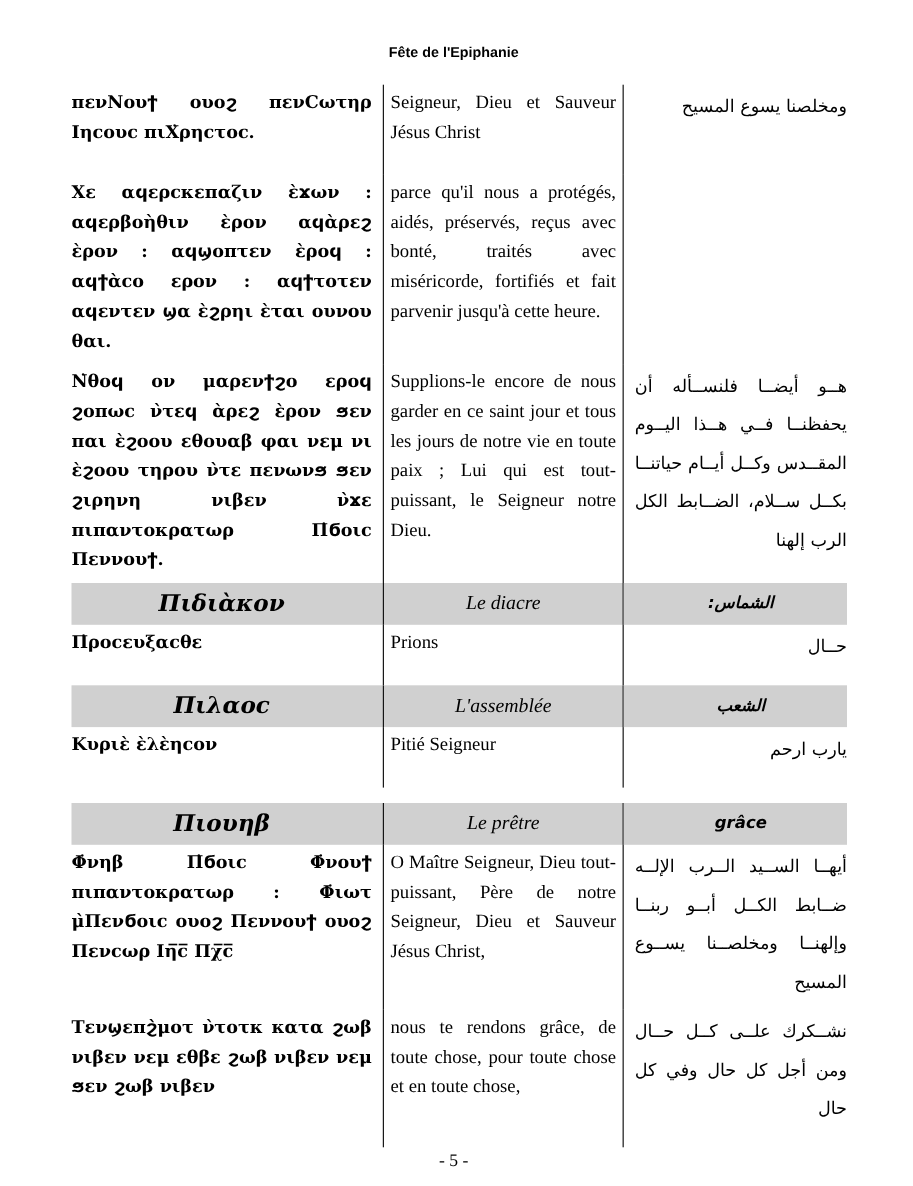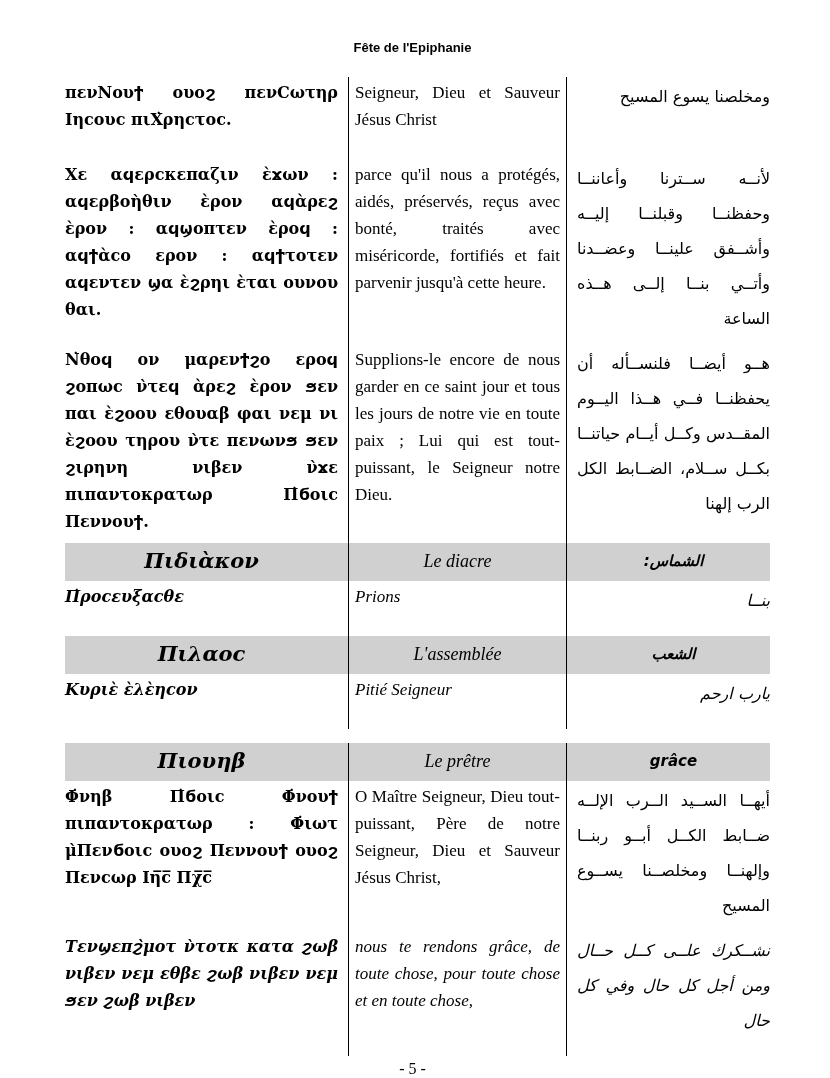--- a/index.html
+++ b/index.html
@@ -23,21 +23,21 @@
   .section + .section { margin-top: 14px; }
 
   .row { display: grid; grid-template-columns: 283px 219px 203px; }
   .cell { box-sizing: border-box; padding-top: 2px; }
   .c1 { padding-right: 10px; }
   .c2 { border-left: 1.5px solid #000; border-right: 1.5px solid #000; padding-left: 6px; padding-right: 6px; }
   .c3 { padding-left: 10px; }
 
   .pb-lg .cell { padding-bottom: 26px; }
   .pb-sm .cell { padding-bottom: 8px; }
-  .pb-md .cell { padding-bottom: 18px; font-style: italic; }
+  .pb-md .cell { padding-bottom: 18px; }
 
   .coptic {
     font-family: "DejaVu Serif", "DejaVu Sans", serif;
     font-weight: bold;
     font-size: 16px;
     line-height: 27px;
     text-align: justify;
   }
   .french {
     font-family: "Liberation Serif", serif;
@@ -98,39 +98,38 @@
 
     <div class="row pb-lg">
       <div class="cell c1 coptic">πενΝουϯ ουοϩ πενCωτηρ Ιηcουc πιΧ̇ρηcτοc.</div>
       <div class="cell c2 french">Seigneur, Dieu et Sauveur Jésus Christ</div>
       <div class="cell c3 arabic" dir="rtl" lang="ar">ومخلصنا يسوع المسيح</div>
     </div>
 
     <div class="row pb-sm">
       <div class="cell c1 coptic">Χε αϥερcκεπαζιν ὲϫων : αϥερβοὴθιν ὲρον αϥὰρεϩ ὲρον : αϥϣοπτεν ὲροϥ : αϥϯὰcο ερον : αϥϯτοτεν αϥεντεν ϣα ὲϩρηι ὲται ουνου θαι.</div>
       <div class="cell c2 french">parce qu'il nous a protégés, aidés, préser­vés, reçus avec bonté, traités avec miséricorde, fortifiés et fait parvenir jusqu'à cette heure.</div>
-      <div class="cell c3 arabic" dir="rtl" lang="ar">لأنــه ســترنا وأعاننــا وحفظنــا وقبلنــا إليــه وأشــفق علينــا وعضــدنا وأتــي بنــا إلــى هــذه الساعة</div>
     </div>
 
     <div class="row pb-sm">
       <div class="cell c1 coptic">Ν̇θοϥ ον μαρενϯϩο εροϥ ϩοπωc ν̀τεϥ ὰρεϩ ὲρον ϧεν παι ὲϩοου εθουαβ φαι νεμ νι ὲϩοου τηρου ν̀τε πενωνϧ ϧεν ϩιρηνη νιβεν ν̀ϫε πιπαντοκρατωρ Π̇ϭοιc Πεννουϯ.</div>
       <div class="cell c2 french">Supplions-le encore de nous garder en ce saint jour et tous les jours de notre vie en toute paix ; Lui qui est tout-puissant, le Seigneur notre Dieu.</div>
       <div class="cell c3 arabic" dir="rtl" lang="ar">هــو أيضــا فلنســأله أن يحفظنــا فــي هــذا اليــوم المقــدس وكــل أيــام حياتنــا بكــل ســلام، الضــابط الكل الرب إلهنا</div>
     </div>
 
     <div class="row header-row">
       <div class="cell c1 coptic">Πιδιὰκον</div>
       <div class="cell c2 french">Le diacre</div>
       <div class="cell c3 arabic" dir="rtl" lang="ar">الشماس:</div>
     </div>
 
     <div class="row pb-md">
       <div class="cell c1 coptic">Π̇ροcευξαcθε</div>
       <div class="cell c2 french">Prions</div>
-      <div class="cell c3 arabic" dir="rtl" lang="ar">بنــا</div>
+      <div class="cell c3 arabic" dir="rtl" lang="ar">حــال</div>
     </div>
 
     <div class="row header-row">
       <div class="cell c1 coptic">Πιλαοc</div>
       <div class="cell c2 french">L'assemblée</div>
       <div class="cell c3 arabic" dir="rtl" lang="ar">الشعب</div>
     </div>
 
     <div class="row pb-md">
       <div class="cell c1 coptic">Κυριὲ ὲλὲηcον</div>

